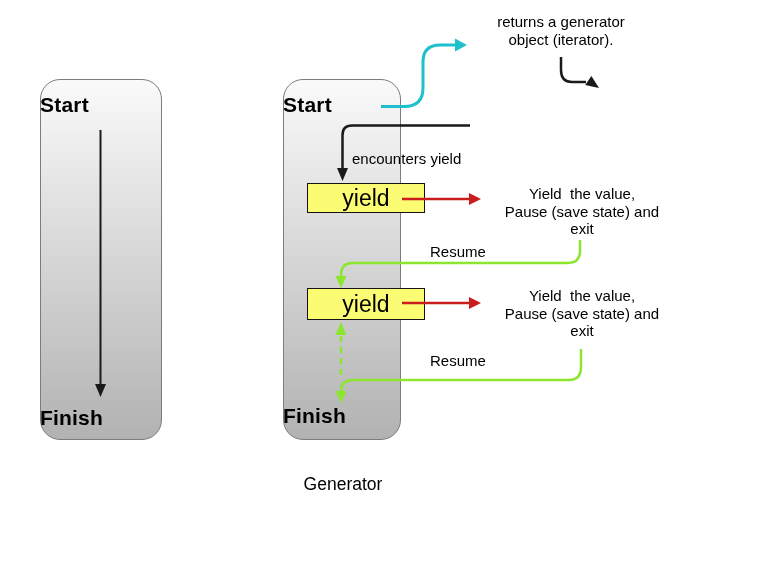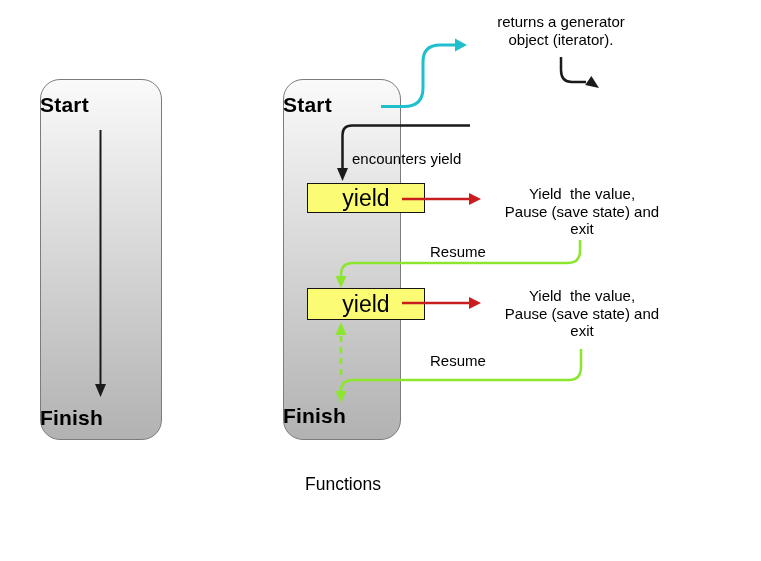--- a/index.html
+++ b/index.html
@@ -66,21 +66,21 @@
 
   <div class="flowbox left"></div>
   <div class="box-title t-normal-start">Start</div>
   <div class="box-title t-normal-finish">Finish</div>
 
   <div class="flowbox right"></div>
   <div class="box-title t-gen-start">Start</div>
   <div class="box-title t-gen-finish">Finish</div>
   <div class="yield-box yield-1">yield</div>
   <div class="yield-box yield-2">yield</div>
-  <div class="caption cap-gen">Functions</div>
+  <div class="caption cap-gen">Generator</div>
 
   <div class="ann ann-returns">returns a generator
 object (iterator).</div>
   <div class="ann ann-encounter">encounters yield</div>
   <div class="ann ann-yield1">Yield  the value,
 Pause (save state) and
 exit</div>
   <div class="ann ann-yield2">Yield  the value,
 Pause (save state) and
 exit</div>

